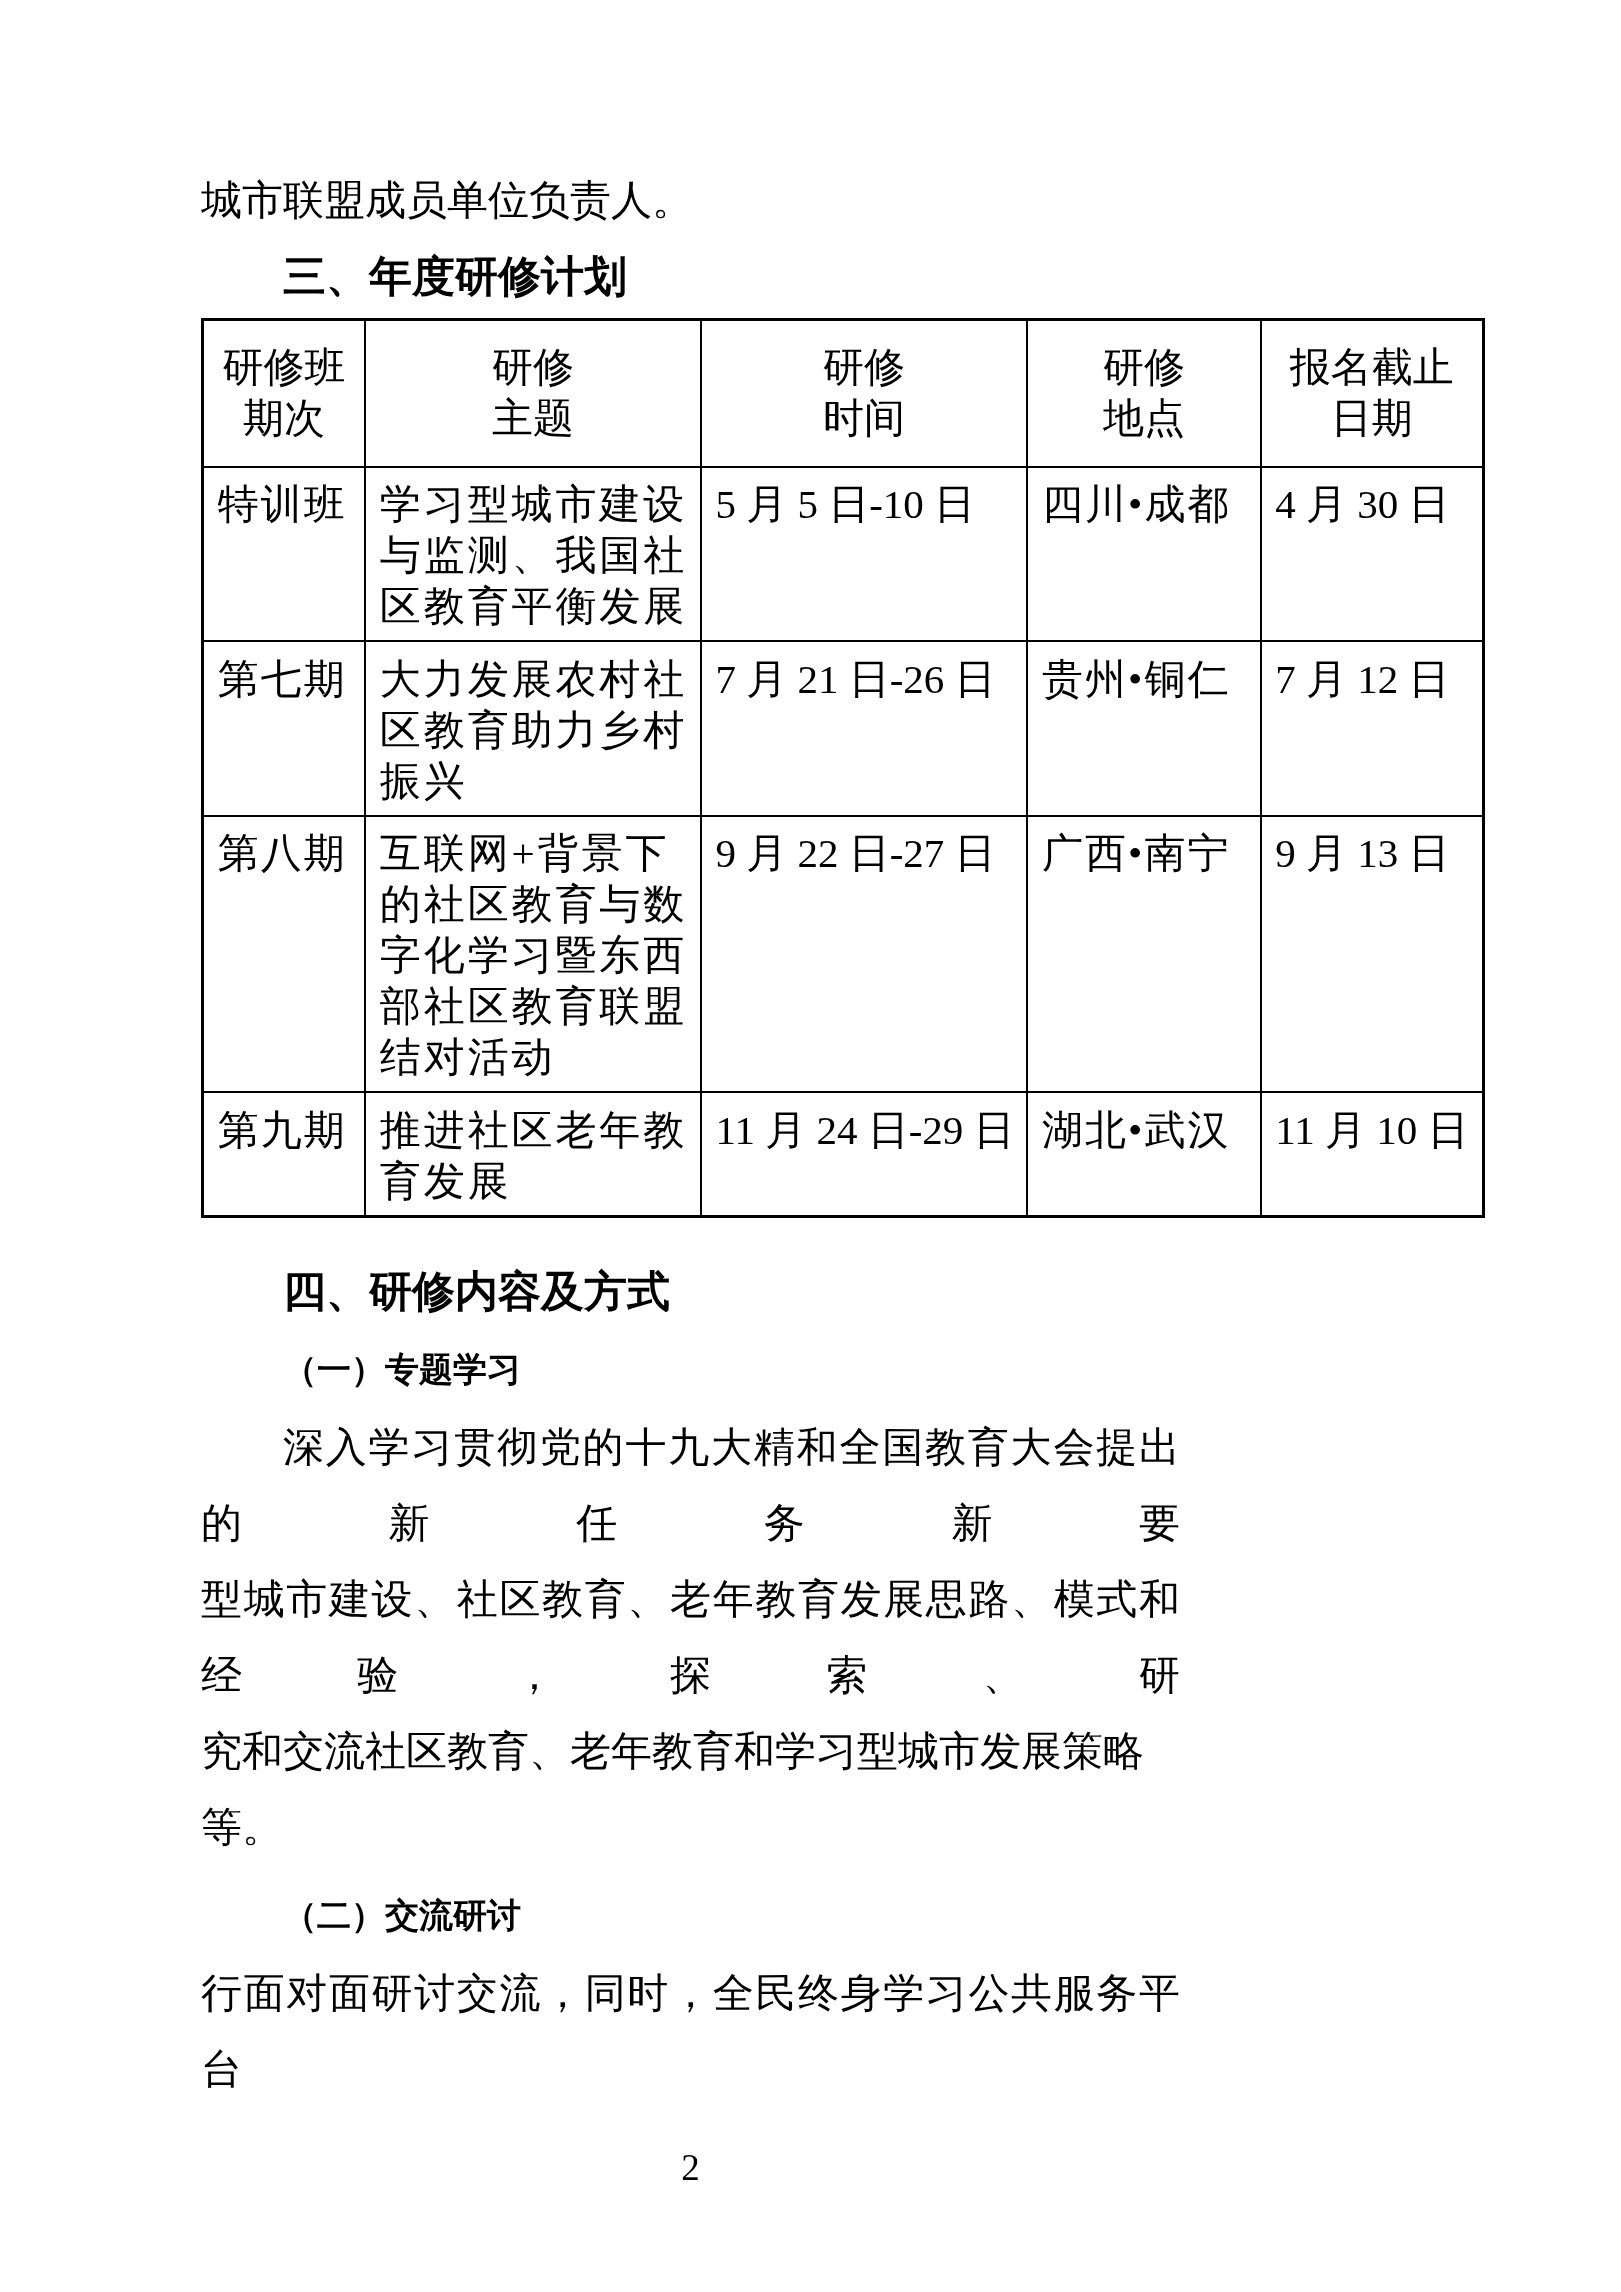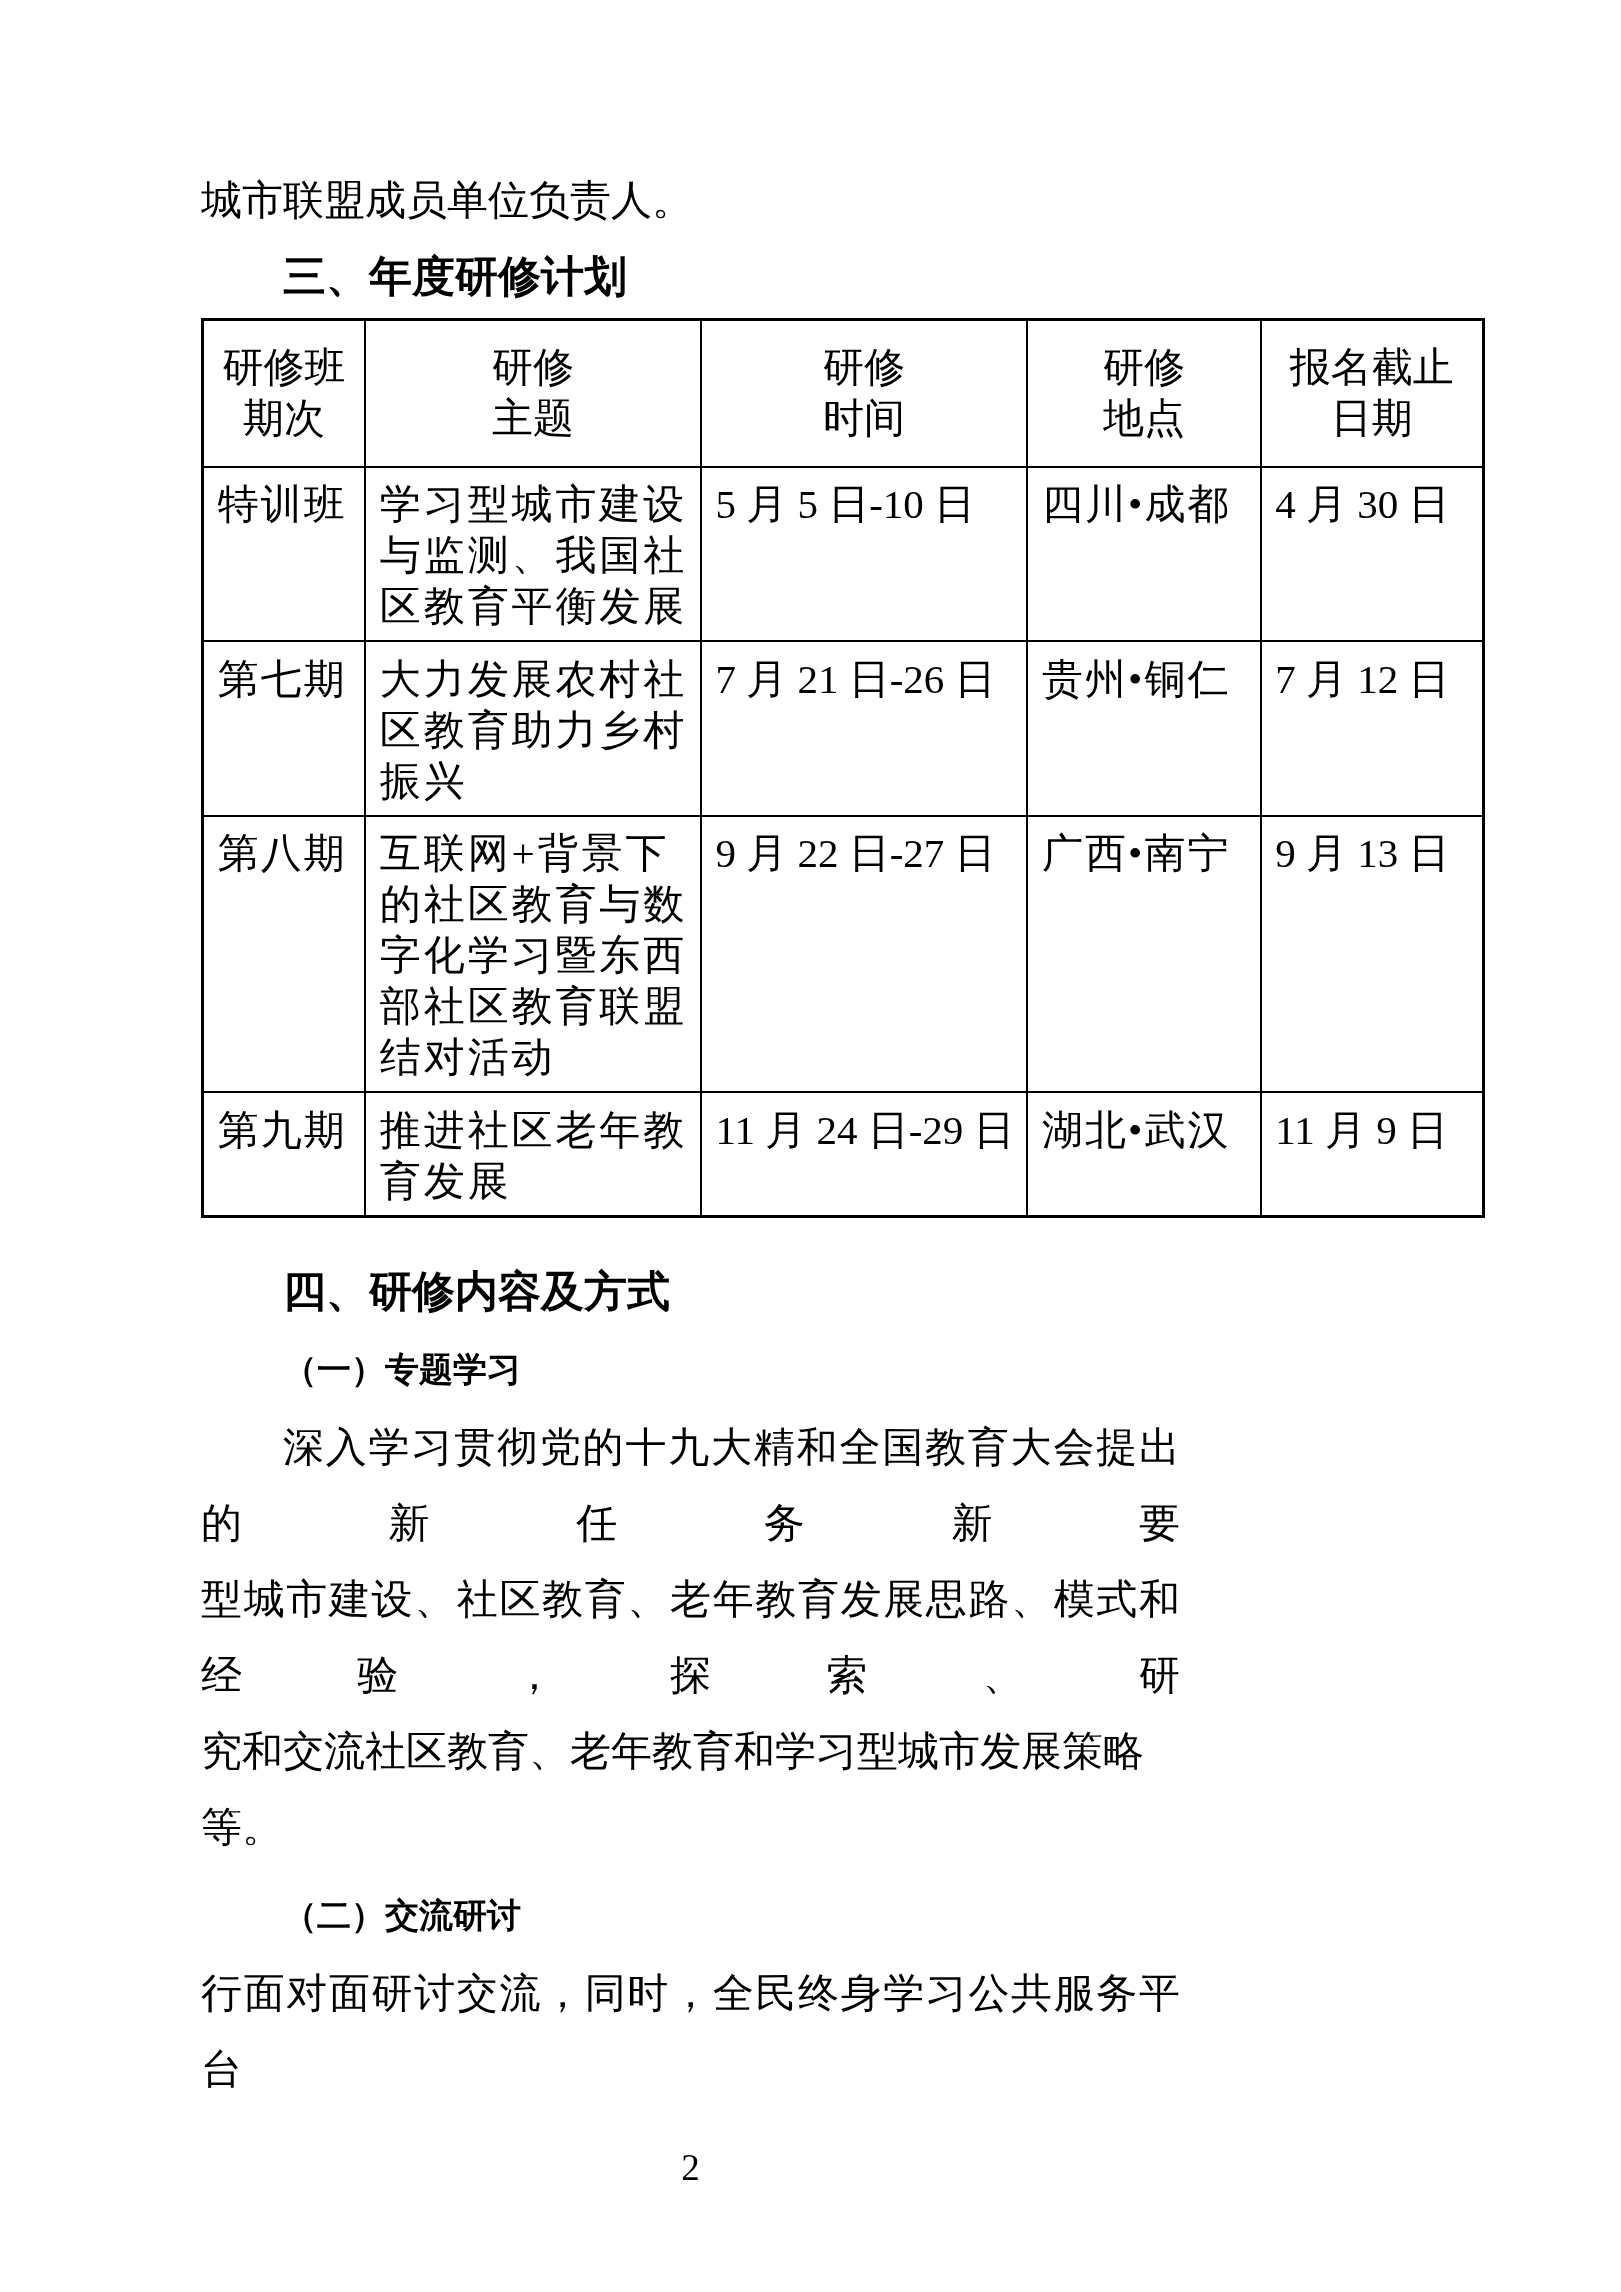--- a/index.html
+++ b/index.html
@@ -139,21 +139,21 @@
         <td class="cell-time">9 月 22 日-27 日</td>
         <td class="cell-location">广西•南宁</td>
         <td class="cell-deadline">9 月 13 日</td>
       </tr>
       <tr>
         <td class="cell-session">第九期</td>
         <td class="cell-theme">推进社区老年教
 育发展</td>
         <td class="cell-time">11 月 24 日-29 日</td>
         <td class="cell-location">湖北•武汉</td>
-        <td class="cell-deadline">11 月 9 日</td>
+        <td class="cell-deadline">11 月 10 日</td>
       </tr>
     </tbody>
   </table>
 
   <div class="heading" style="margin-top:35px;">四、研修内容及方式</div>
 
   <div class="subheading">（一）专题学习</div>
 
   <div class="line stretch indent">深入学习贯彻党的十九大精和全国教育大会提出的新任务新要</div>
   <div class="line stretch">型城市建设、社区教育、老年教育发展思路、模式和经验，探索、研</div>

